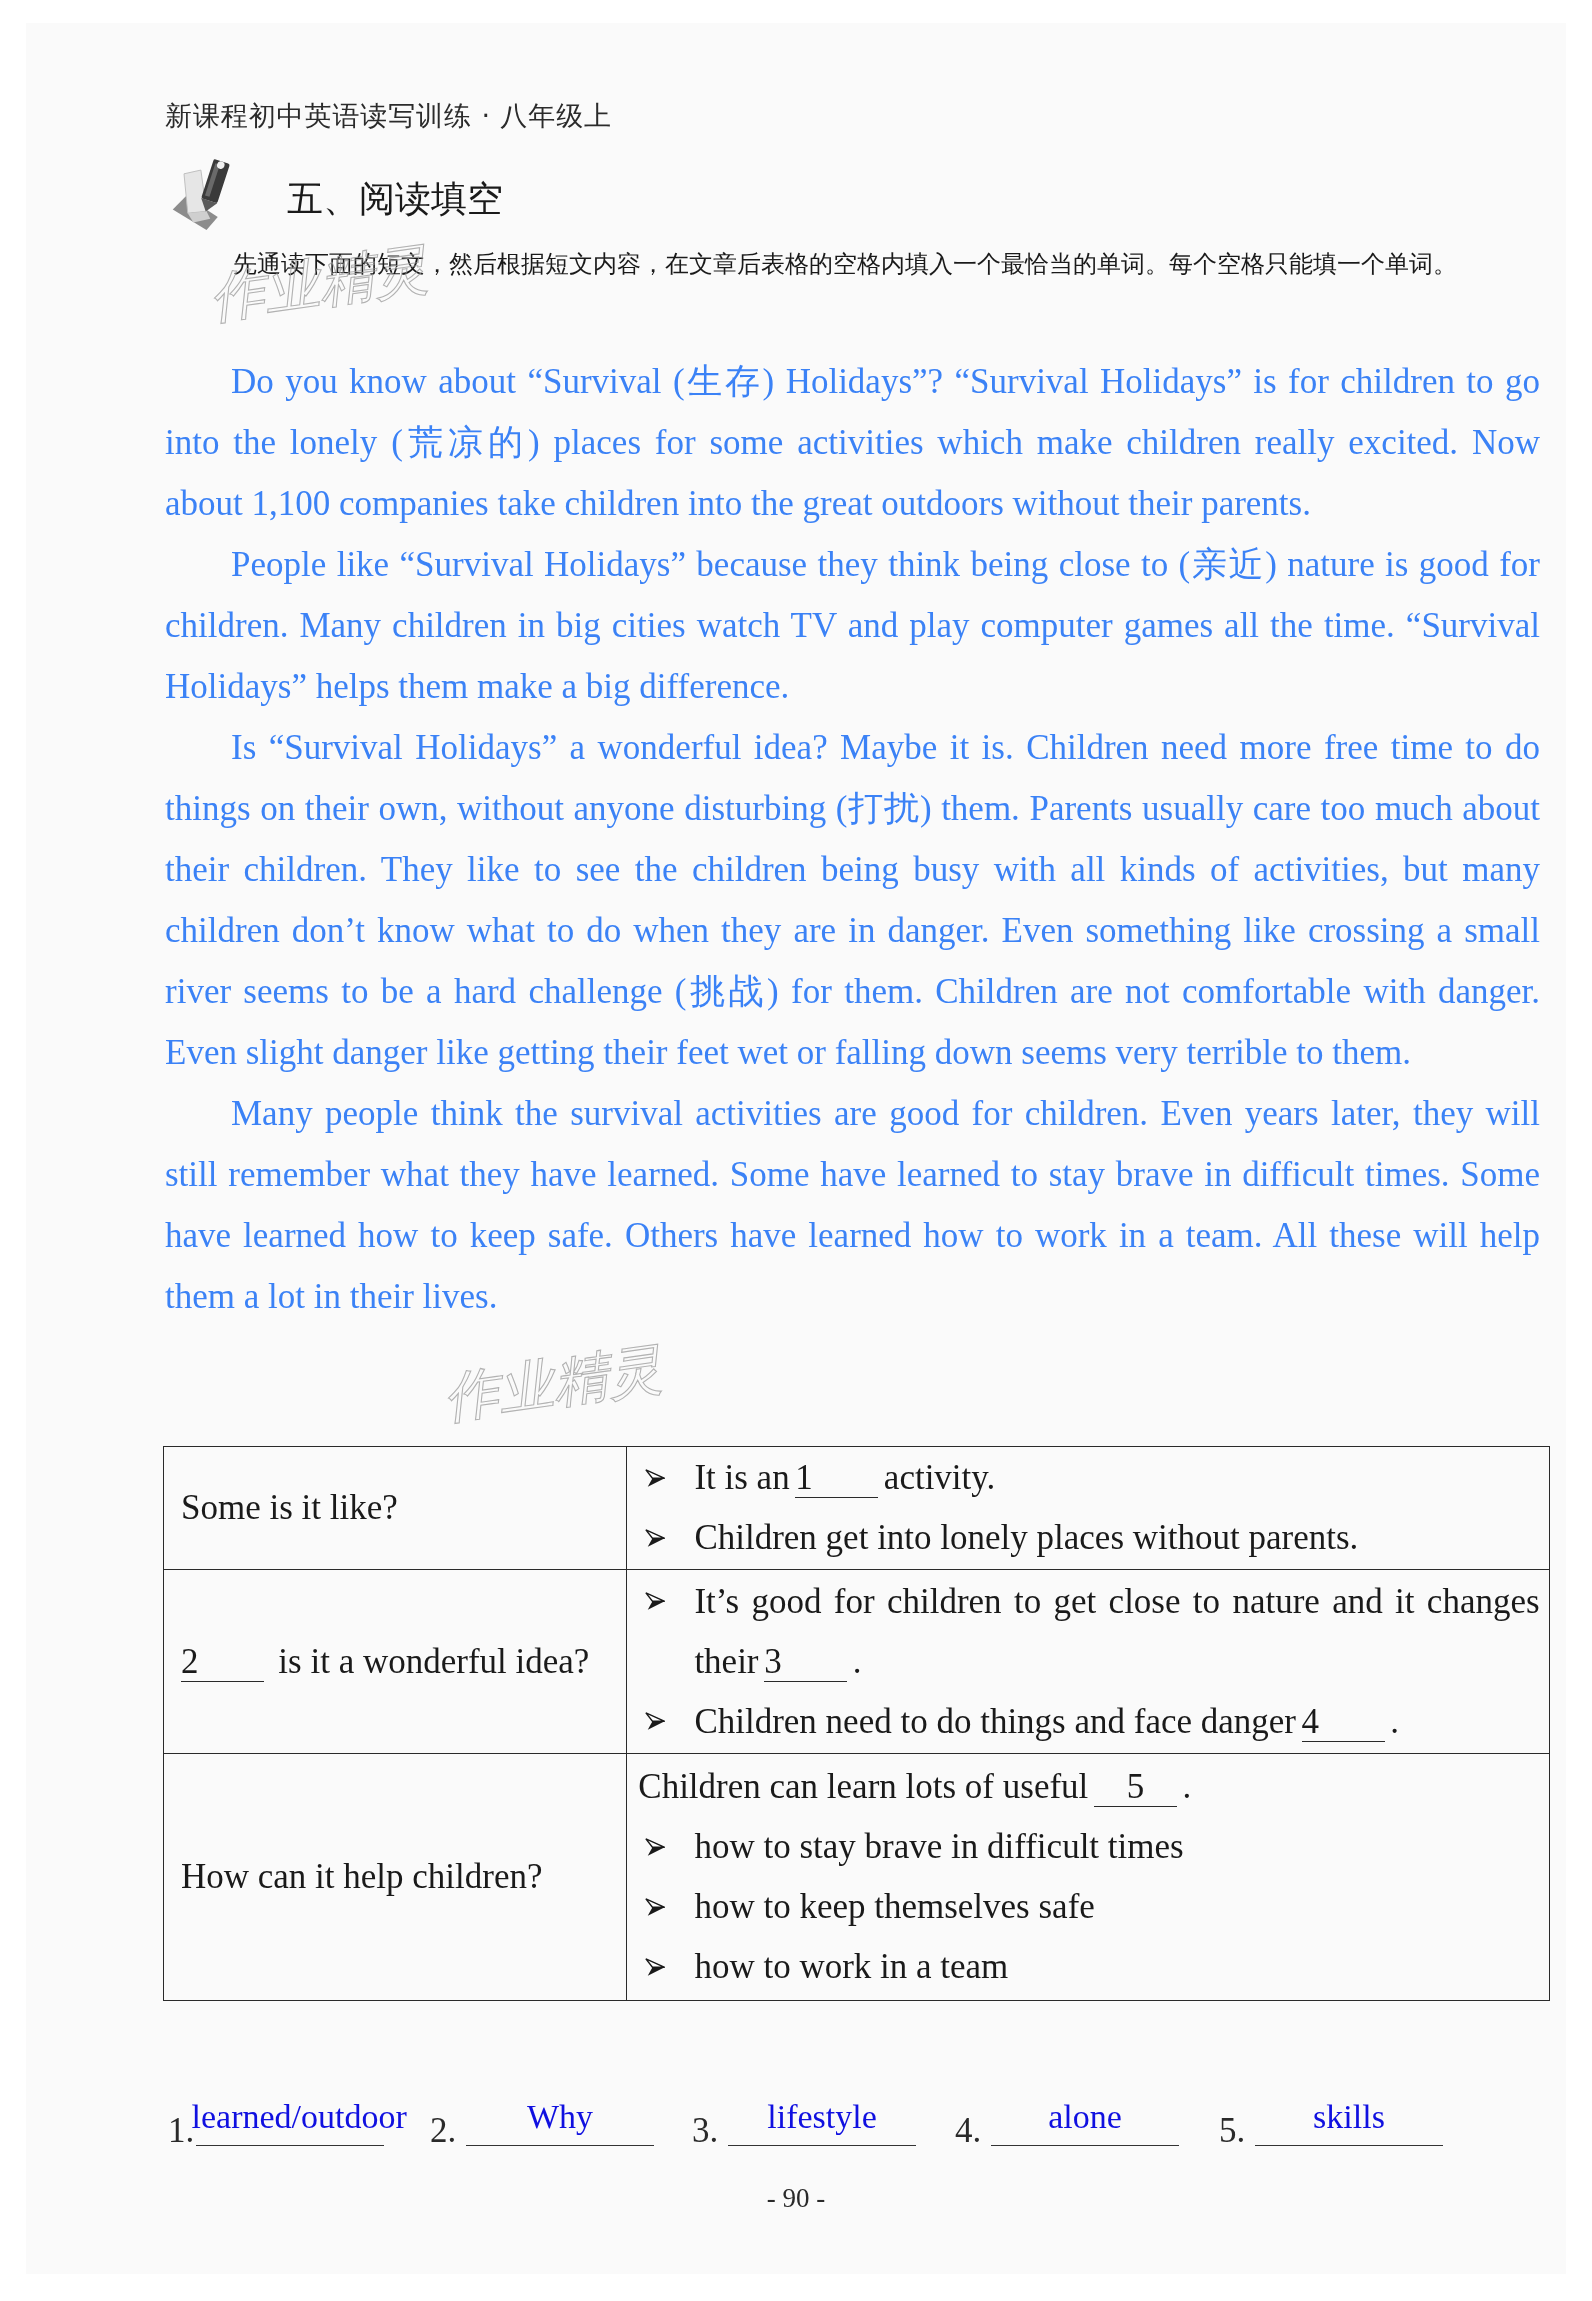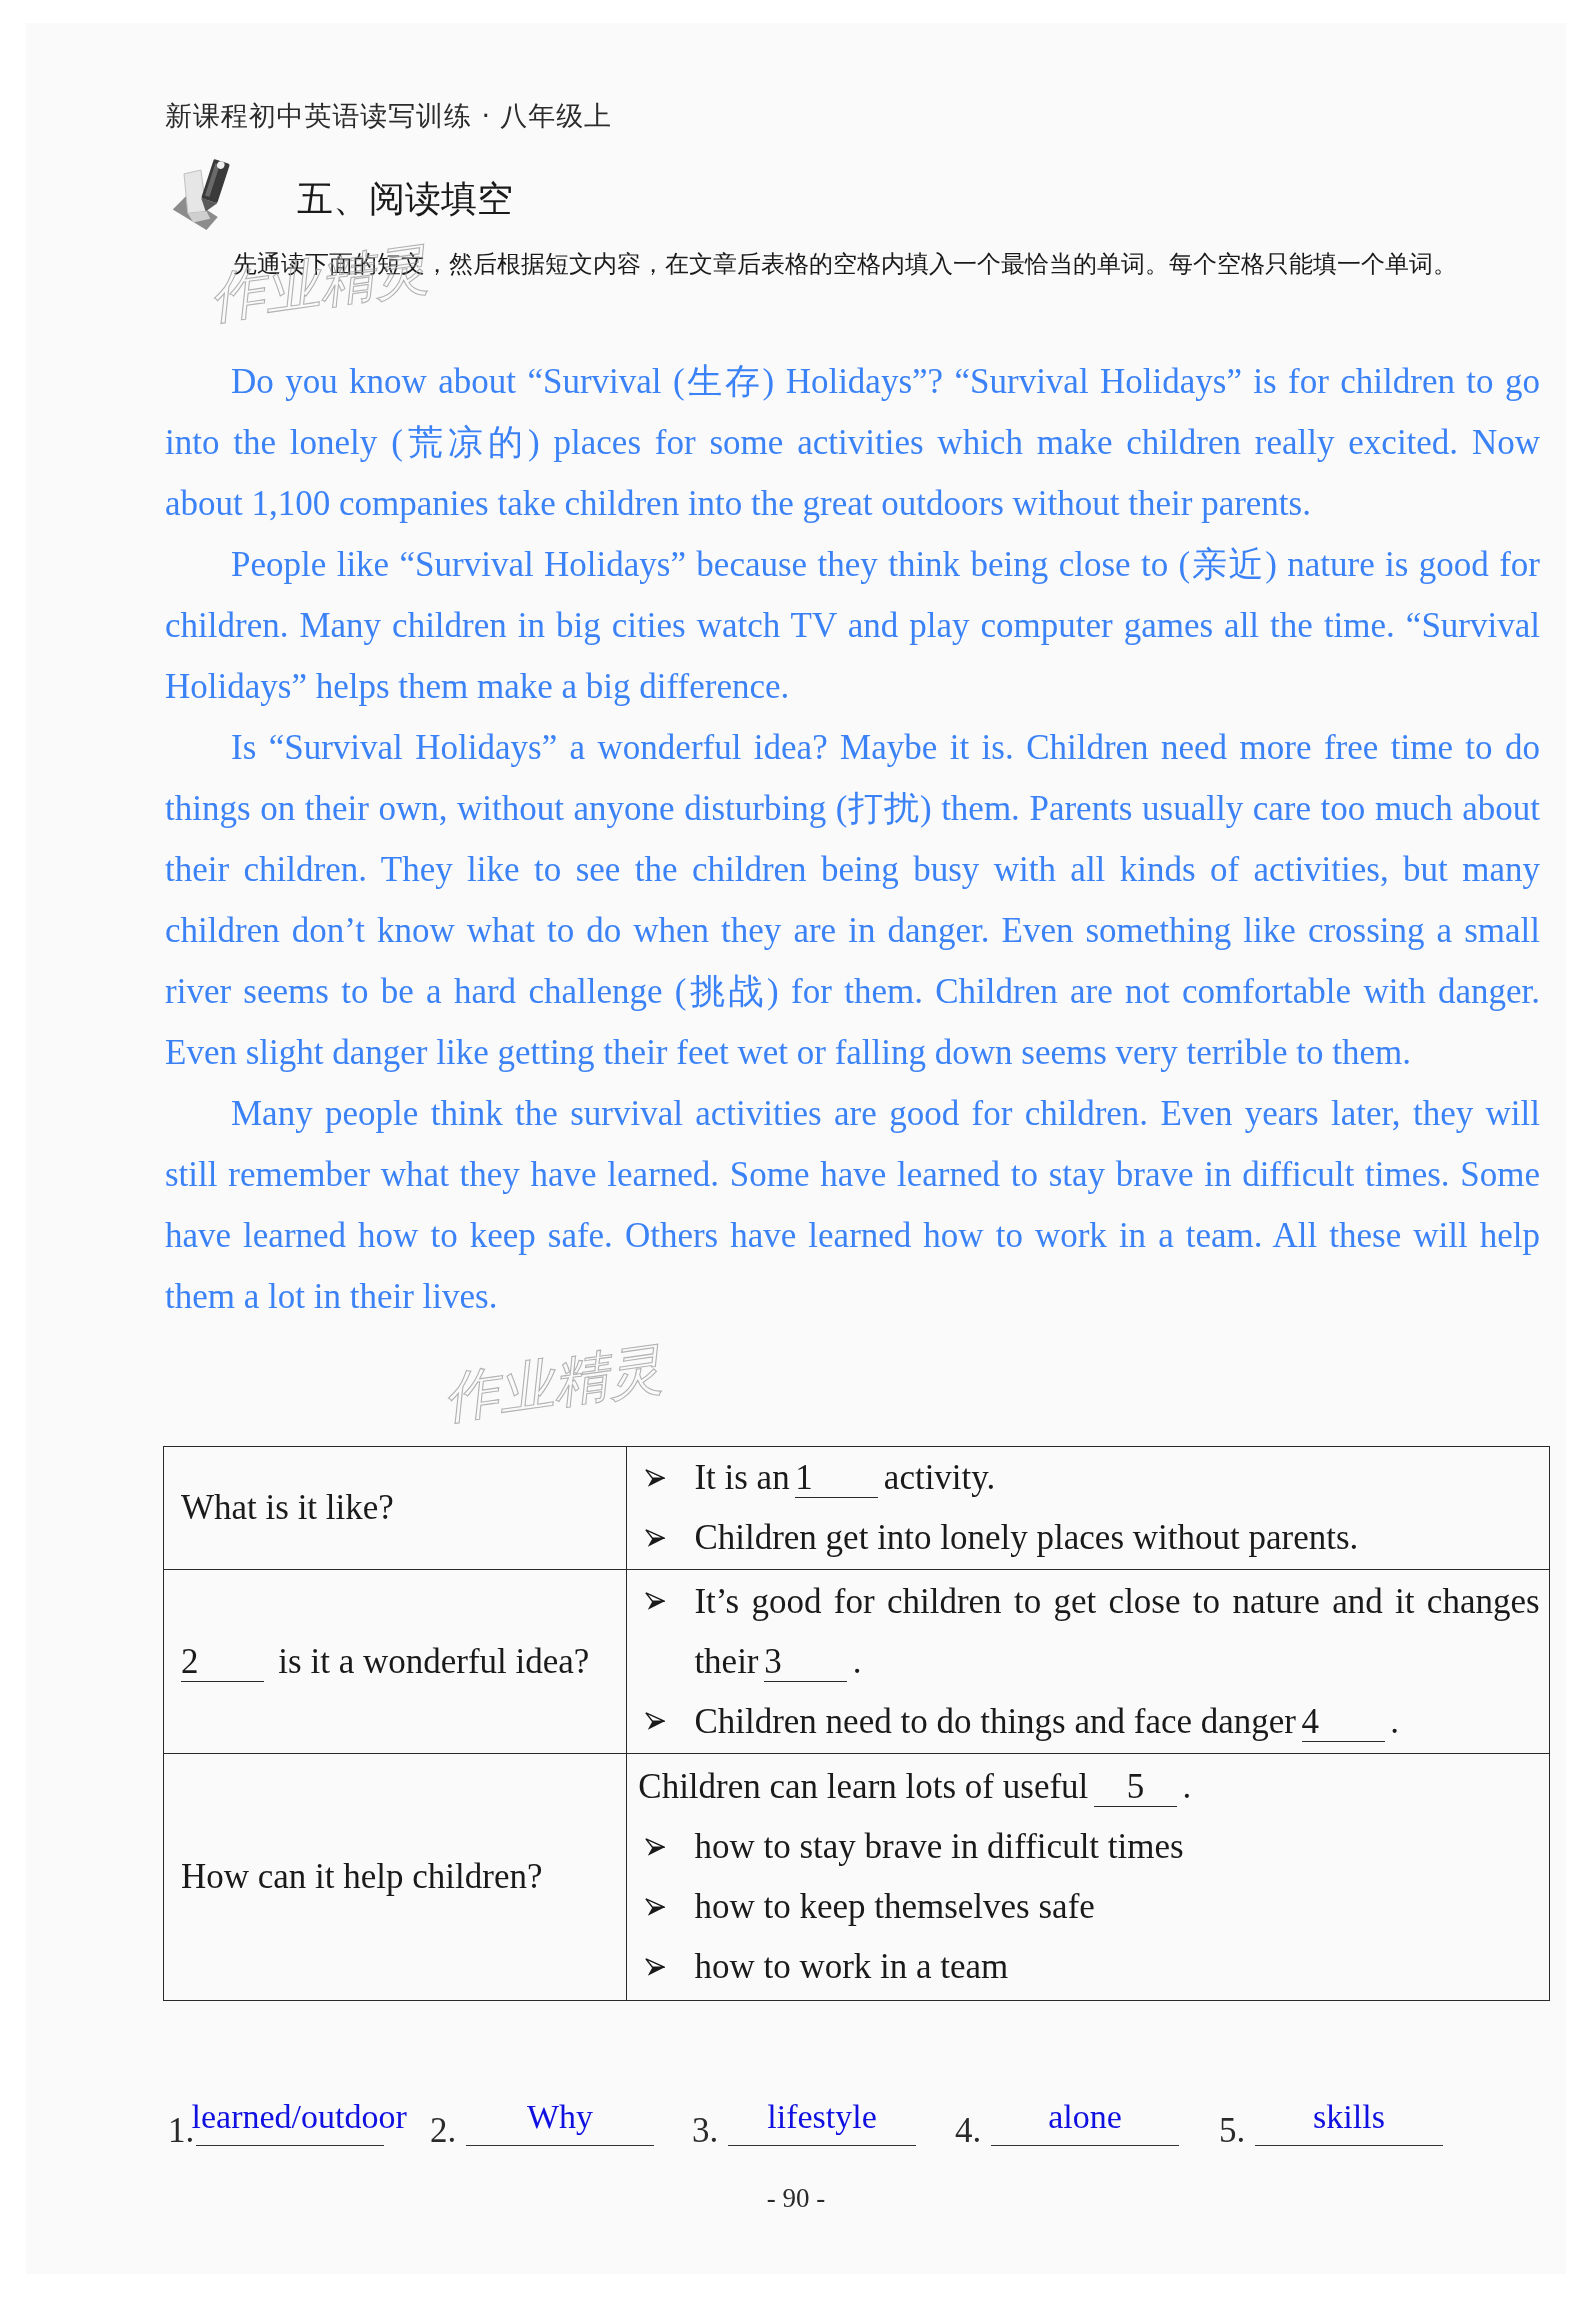--- a/index.html
+++ b/index.html
@@ -2,21 +2,21 @@
 <html style="font-size:15px"><head>
 <meta charset="utf-8">
 <style>
   html, body { margin:0; padding:0; }
   body { width:1592px; height:2301px; background:#ffffff; position:relative; overflow:hidden;
          font-family:"Liberation Serif","DejaVu Serif",serif; color:#1a1a1a; }
   .page { position:absolute; left:26px; top:22.6px; width:1540px; height:2251px; background:#fafafa; }
   .abs { position:absolute; }
   .running-header { left:165px; top:98px; font-family:"DejaVu Sans",sans-serif; font-size:27px; color:#2b2b2b; letter-spacing:0.9px; white-space:nowrap; }
   .section-icon { left:169px; top:155px; width:75px; height:77px; }
-  .section-title { left:297px; top:175px; font-family:"DejaVu Sans",sans-serif; font-size:36px; color:#1a1a1a; white-space:nowrap; }
+  .section-title { left:287px; top:175px; font-family:"DejaVu Sans",sans-serif; font-size:36px; color:#1a1a1a; white-space:nowrap; }
   .instructions { left:165px; top:234px; width:1375px; font-family:"DejaVu Sans",sans-serif; font-size:24px; line-height:60px; color:#1a1a1a; text-align:justify; text-indent:68px; }
   .passage { left:165px; top:351px; width:1375px; font-size:35px; line-height:61px; color:#3b82f6; }
   .passage p { margin:0; text-indent:66px; text-align:justify; text-align-last:left; }
 
   .tbl { left:163px; top:1446px; width:1387px; border-collapse:collapse; font-size:35px; color:#1a1a1a; }
   table.tbl td { border:1.9px solid #2a2a2a; vertical-align:middle; padding:0; }
   .th-cell { height:60px; text-align:center; font-weight:bold; font-size:35px; }
   .q-cell { width:428px; padding:0 17px !important; }
   .q-justify { text-align:justify; text-align-last:left; line-height:60px; }
   .a-cell { padding:0 9.4px 0 9.4px !important; }
@@ -67,21 +67,21 @@
   <p>People like “Survival Holidays” because they think being close to (亲近) nature is good for children. Many children in big cities watch TV and play computer games all the time. “Survival Holidays” helps them make a big difference.</p>
   <p>Is “Survival Holidays” a wonderful idea? Maybe it is. Children need more free time to do things on their own, without anyone disturbing (打扰) them. Parents usually care too much about their children. They like to see the children being busy with all kinds of activities, but many children don’t know what to do when they are in danger. Even something like crossing a small river seems to be a hard challenge (挑战) for them. Children are not comfortable with danger. Even slight danger like getting their feet wet or falling down seems very terrible to them.</p>
   <p>Many people think the survival activities are good for children. Even years later, they will still remember what they have learned. Some have learned to stay brave in difficult times. Some have learned how to keep safe. Others have learned how to work in a team. All these will help them a lot in their lives.</p>
 </div>
 
 <div class="abs watermark" style="left:443px;top:1347px;">作业精灵</div>
 
 <table class="abs tbl">
   <tbody>
   <tr style="height:123px;">
-    <td class="q-cell">What is it like?</td>
+    <td class="q-cell">Some is it like?</td>
     <td class="a-cell">
       <div class="bullet">
         <span class="arrow">
               <svg width="22.6" height="22.6" viewBox="0 0 24 24">
                 <polygon points="2,3 22,12 4,21 9,12" fill="#1a1a1a"></polygon>
                 <polygon points="2,3 22,12 9,12" fill="#ffffff" stroke="#1a1a1a" stroke-width="1.5"></polygon>
               </svg>
             </span>
         <span class="bullet-text"><span>It is an</span><span class="blank">1</span><span>activity.</span></span>
       </div>

